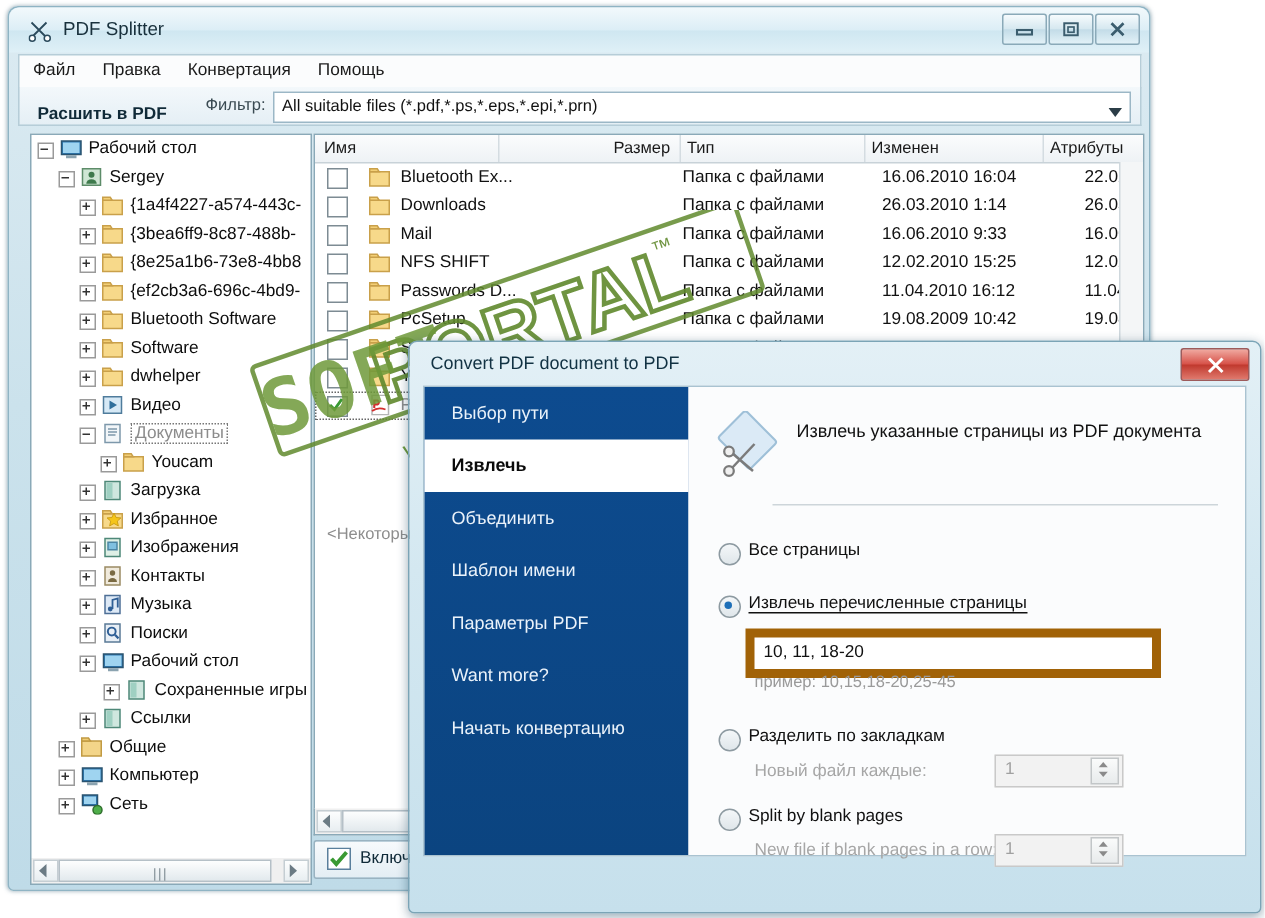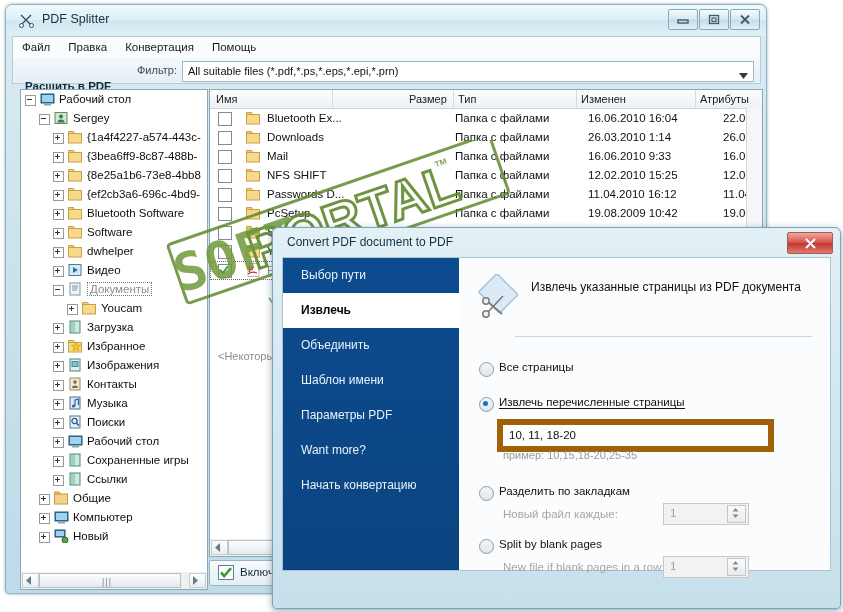--- a/index.html
+++ b/index.html
@@ -24,21 +24,21 @@
   .ctl svg{display:block}
 
   
   #menubar{position:absolute;left:6px;top:31px;width:747px;height:22px;
       background:#fbfcfd;border:1px solid #b6cdd8;border-bottom:none;}
   #menubar .mi{float:left;padding:4px 9px 0 9px;height:18px;font-size:11.5px;color:#1b1b1b;}
 
   
   #toolbar{position:absolute;left:6px;top:53px;width:747px;height:25px;
       background:linear-gradient(180deg,#f3f8fb,#e5eff5);border:1px solid #b6cdd8;border-top:none;}
-  #btn-rasshit{position:absolute;left:4px;top:18px;height:21px;line-height:21px;padding:0 8px;
+  #btn-rasshit{position:absolute;left:4px;top:8px;height:21px;line-height:21px;padding:0 8px;
       font-weight:bold;font-size:11.5px;color:#102a38;}
   #filter-label{position:absolute;left:124px;top:6px;font-size:11px;color:#3a4a52;}
   #filter-combo{position:absolute;left:169px;top:3px;width:570px;height:19px;
       background:#fff;border:1px solid #9bb7c6;}
   #filter-combo .val{position:absolute;left:5px;top:3px;font-size:11px;color:#111;}
   #filter-combo .arw{position:absolute;right:5px;top:7px;}
 
   
   #tree-panel{position:absolute;left:14px;top:84px;width:186px;height:483px;
       background:#fff;border:1px solid #8aa9b8;overflow:hidden;}
@@ -335,21 +335,21 @@
       </div>
       <div class="tnode" style="top: 0px;">
         <span class="exp plus" style="left: 32px;"></span>
         <span class="ti" style="left: 47px;"><svg width="15" height="14" viewBox="0 0 15 14">
             <rect x="1" y="2" width="13" height="9" fill="#2e7bb5" stroke="#2a536f"></rect>
             <rect x="2" y="3" width="11" height="7" fill="#9fd4f0"></rect>
             <rect x="4" y="11.5" width="7" height="2" fill="#8ba3b0"></rect>
           </svg></span>
         <span class="tl" style="left: 66px;">Рабочий стол</span>
       </div>
-      <div class="tnode" style="top: 0px;">
+      <div class="tnode" style="top: 0px; margin-left: 16px;">
         <span class="exp plus" style="left: 32px;"></span>
         <span class="ti" style="left: 47px;"><svg width="15" height="14" viewBox="0 0 15 14">
             <rect x="2" y="1" width="10" height="12" fill="#cfe7df" stroke="#4e8878"></rect>
             <rect x="3" y="2" width="4" height="10" fill="#9fd0c2"></rect>
           </svg></span>
         <span class="tl" style="left: 66px;">Сохраненные игры</span>
       </div>
       <div class="tnode" style="top: 0px;">
         <span class="exp plus" style="left: 32px;"></span>
         <span class="ti" style="left: 47px;"><svg width="15" height="14" viewBox="0 0 15 14">
@@ -375,21 +375,21 @@
           </svg></span>
         <span class="tl" style="left: 52px;">Компьютер</span>
       </div>
       <div class="tnode" style="top: 0px;">
         <span class="exp plus" style="left: 18px;"></span>
         <span class="ti" style="left: 33px;"><svg width="15" height="14" viewBox="0 0 15 14">
             <rect x="1" y="1" width="10" height="7" fill="#2e7bb5" stroke="#2a536f"></rect>
             <rect x="2" y="2" width="8" height="5" fill="#9fd4f0"></rect>
             <circle cx="11" cy="11" r="3" fill="#4fae4a" stroke="#2f6f2c"></circle>
           </svg></span>
-        <span class="tl" style="left: 52px;">Новый</span>
+        <span class="tl" style="left: 52px;">Сеть</span>
       </div>
     </div>
   <div id="tree-hscroll">
     <span class="sbar-arrow" style="left:1px;">
       <svg width="7" height="9" style="margin:2px 0 0 3px">
           <path d="M5 0 L5 9 L0 4.5 Z" fill="#6b7b84"></path>
         </svg>
     </span>
     <span class="sbar-thumb" style="left:18px;width:140px;">
       <span style="position:absolute;left:62px;top:3px;font-size:9px;color:#7d8a92;letter-spacing:1px;">|||</span>
@@ -602,21 +602,21 @@
       <span class="rlabel" style="left:40px;top:103px;">Все страницы</span>
 
       <span class="radio on" style="left:20px;top:139px;"></span>
       <span class="rlabel u" style="left:40px;top:138px;">
         <span>Извлечь перечисленные страницы</span>
       </span>
 
       <div id="pages-input">
         <span class="v" placeholder="10,15,18-20">10, 11, 18-20</span>
       </div>
-      <span id="pages-hint">пример: 10,15,18-20,25-35</span>
+      <span id="pages-hint">пример: 10,15,18-20,25-45</span>
 
       <span class="radio" style="left:20px;top:228px;"></span>
       <span class="rlabel" style="left:40px;top:227px;">Разделить по закладкам</span>
       <span class="sub-label" style="left:44px;top:250px;">Новый файл каждые:</span>
       <div class="spin" style="left:204px;top:245px;">
         <span class="sv">1</span>
         <span class="sbtns">
           <svg width="15" height="14">
               <path d="M7.5 2 L10.5 5.5 L4.5 5.5 Z" fill="#8a8a8a"></path>
               <path d="M7.5 12 L4.5 8.5 L10.5 8.5 Z" fill="#8a8a8a"></path>

